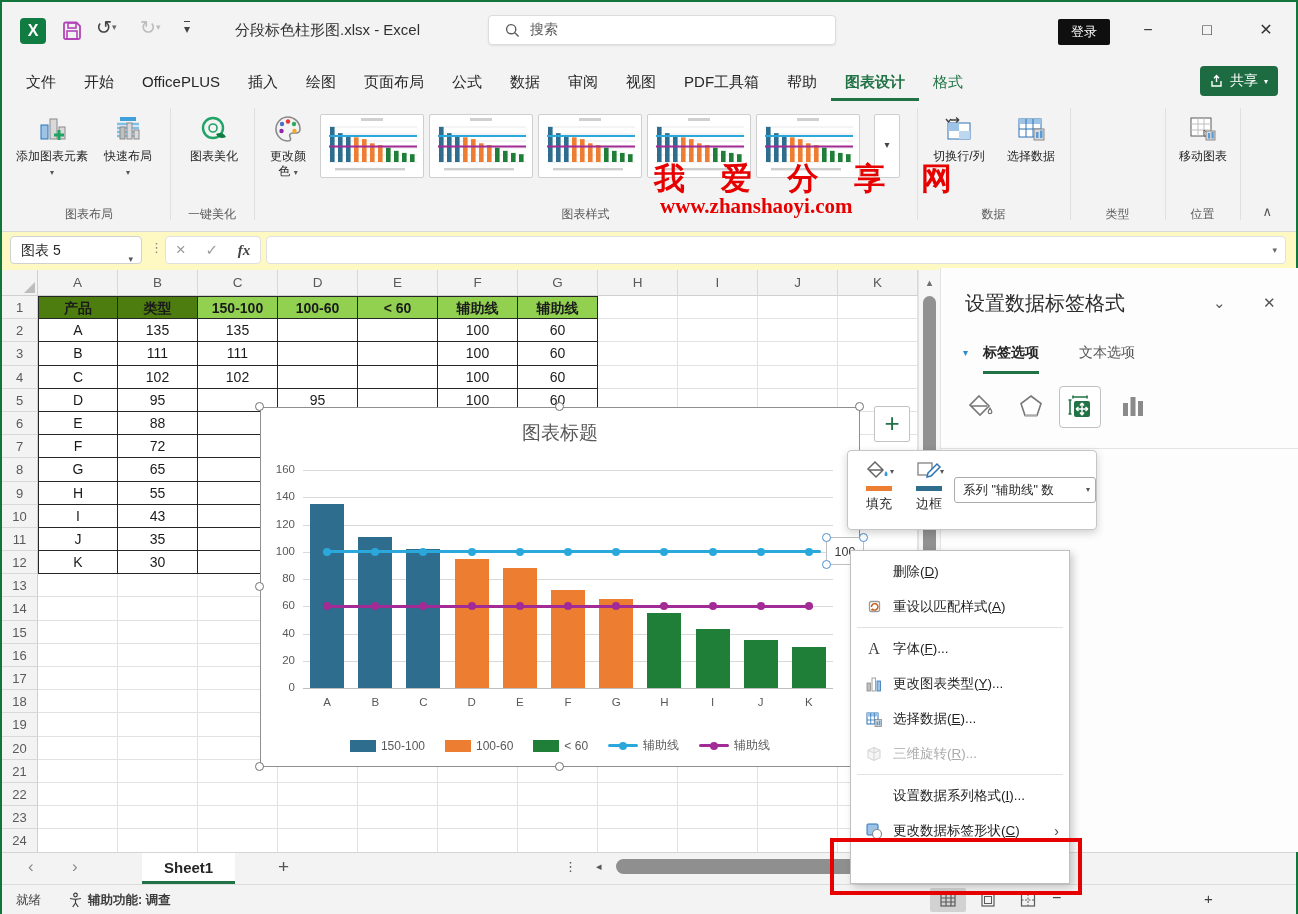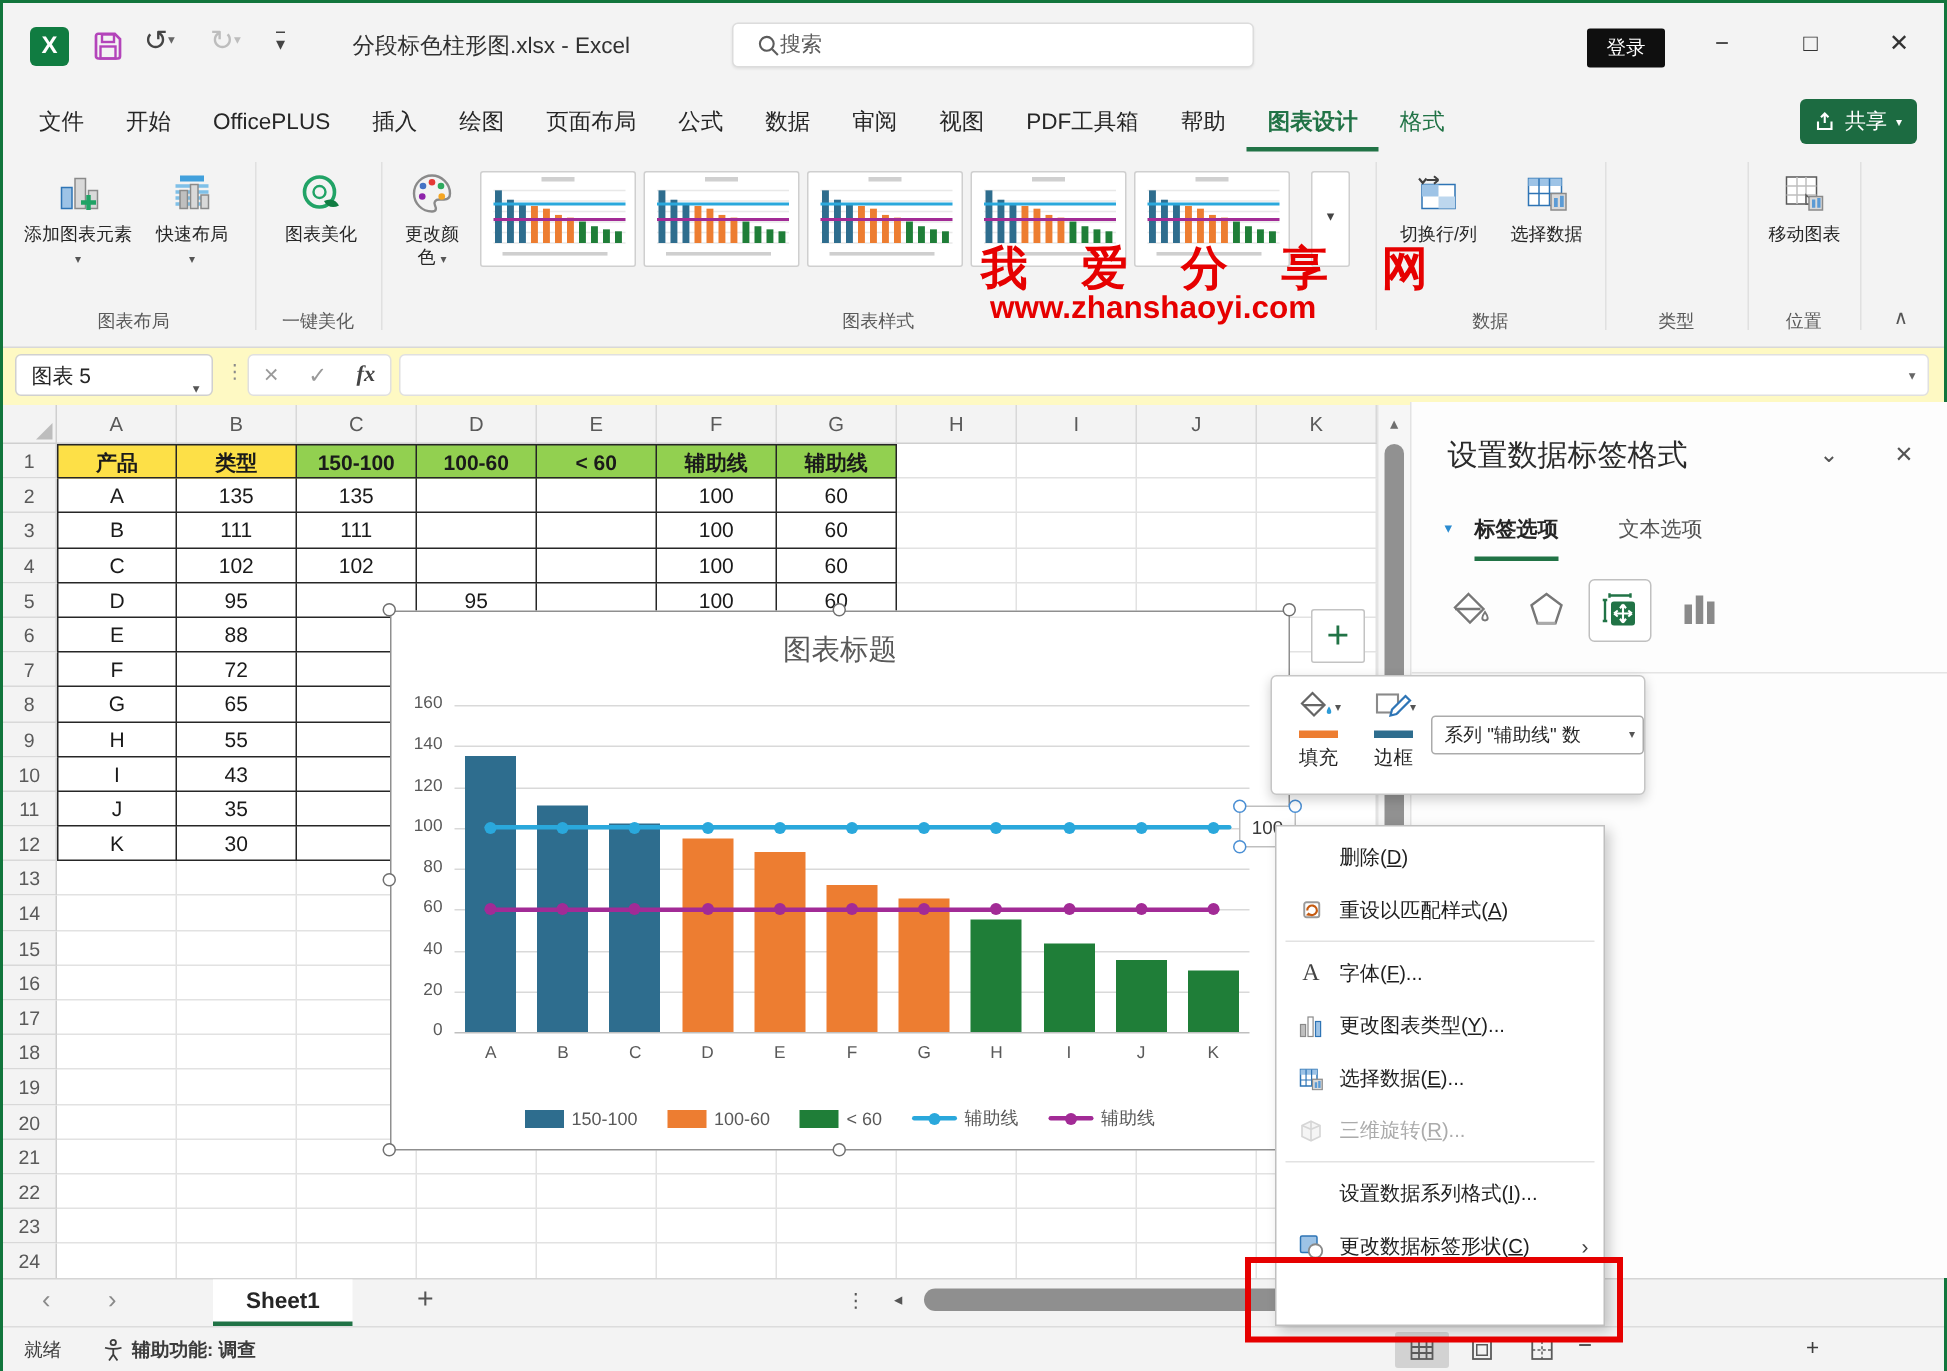--- a/index.html
+++ b/index.html
@@ -12,21 +12,21 @@
   .titlebar{position:absolute;left:0;top:0;width:100%;height:58px;background:#f3f3f3}
   .xlogo{position:absolute;left:18px;top:16px;width:26px;height:26px;background:#107c41;border-radius:4px;
          color:#fff;font-weight:bold;font-size:16px;text-align:center;line-height:26px}
   .saveic{position:absolute;left:58px;top:17px}
   .qat{position:absolute;top:14px;color:#444;font-size:19px}
   .qat .dd{font-size:9px;color:#666;vertical-align:4px}
   .disabled{color:#bdbdbd !important}
   .doc-title{position:absolute;left:233px;top:19px;font-size:15px;color:#313131}
   .searchbox{position:absolute;left:486px;top:13px;width:348px;height:30px;background:#fff;border:1px solid #dcdcdc;
              border-radius:4px;box-shadow:0 1px 2px rgba(0,0,0,.08);display:flex;align-items:center;padding-left:16px;box-sizing:border-box}
-  .searchbox span{color:#5c5c5c;font-size:14px;}
+  .searchbox span{color:#5c5c5c;font-size:14px;margin-left:10px}
   .signin{position:absolute;left:1056px;top:17px;width:52px;height:26px;background:#0f0f0f;color:#fff;font-size:13px;
           text-align:center;line-height:26px;border-radius:2px}
   .winbtn{position:absolute;top:0;width:58px;height:56px;text-align:center;line-height:56px;font-size:16px;color:#333}
   
   .ribtabs{position:absolute;left:10px;top:58px;height:42px;display:flex;align-items:center}
   .rtab{padding:0 14px;font-size:15px;color:#262626;height:39px;line-height:39px;white-space:nowrap}
   .rtab.ctx{color:#217346}
   .rtab.sel{color:#217346;font-weight:bold;border-bottom:3px solid #217346;box-sizing:border-box}
   .sharebtn{position:absolute;right:18px;top:64px;height:30px;background:#1c6b41;border-radius:4px;color:#fff;
             display:flex;align-items:center;padding:0 10px;font-size:14px;gap:6px}
@@ -38,21 +38,21 @@
   .rlb{font-size:12px;line-height:15px;color:#262626;text-align:center;margin-top:3px}
   .dd9{font-size:8px;color:#555}
   .grp-label{position:absolute;top:104px;font-size:12px;color:#5a5a5a;text-align:center}
   .gallery{position:absolute;left:318px;top:12px;display:flex;gap:5px}
   .thumb{width:104px;height:64px;background:#fff;border:1px solid #cfcfcf;border-radius:2px;box-sizing:border-box}
   .gal-more{position:absolute;left:872px;top:12px;width:26px;height:64px;background:#fff;border:1px solid #cfcfcf;border-radius:2px;
             box-sizing:border-box;text-align:center;color:#444;font-size:10px;line-height:60px}
   .wm1{position:absolute;left:652px;top:156px;z-index:30;color:#e60000;font-weight:bold;font-size:31px;letter-spacing:14px;
        font-family:"Liberation Serif","DejaVu Serif",serif;white-space:nowrap}
   .wm2{position:absolute;left:658px;top:192px;z-index:30;color:#e60000;font-weight:bold;font-size:21px;
-       font-family:Liberation Sans, sans-serif;white-space:nowrap}
+       font-family:Liberation Serif, serif;white-space:nowrap}
   .collapse{position:absolute;right:24px;top:102px;color:#555;font-size:13px}
   
   .fbar{position:absolute;left:0;top:230px;width:100%;height:38px;background:#fef9c3}
   .namebox{position:absolute;left:8px;top:4px;width:132px;height:28px;background:#fff;border:1px solid #d0d0d0;border-radius:4px;
            box-sizing:border-box;font-size:14px;color:#262626;line-height:26px;padding-left:10px}
   .namebox .dd{position:absolute;right:8px;top:0;font-size:9px;color:#555}
   .fxgrp{position:absolute;left:163px;top:4px;width:96px;height:28px;background:#fff;border:1px solid #e0e0e0;border-radius:4px;
          box-sizing:border-box;display:flex;align-items:center;justify-content:space-around;color:#9a9a9a;font-size:15px}
   .fxgrp .fx{font-family:"Liberation Serif","DejaVu Serif",serif;font-style:italic;color:#444;font-weight:bold}
   .finput{position:absolute;left:264px;top:4px;right:10px;height:28px;background:#fff;border:1px solid #e0e0e0;border-radius:4px;box-sizing:border-box}
@@ -64,21 +64,21 @@
   .ghc{width:80px;height:26px;box-sizing:border-box;background:#f3f3f3;border-right:1px solid #d8d8d8;border-bottom:1px solid #cfcfcf;
        text-align:center;line-height:25px;font-size:13.5px;color:#5a5a5a}
   .grow{display:flex;height:23.2px}
   .grn{width:36px;box-sizing:border-box;background:#f3f3f3;border-right:1px solid #cfcfcf;border-bottom:1px solid #d8d8d8;
        text-align:center;font-size:13px;color:#5a5a5a;line-height:23px}
   .gc{width:80px;box-sizing:border-box;border-right:1px solid #e2e2e2;border-bottom:1px solid #e2e2e2;text-align:center;
       font-size:14px;color:#1a1a1a;line-height:22px;overflow:hidden;white-space:nowrap}
   .gc.tb{border-right:1px solid #262626;border-bottom:1px solid #262626}
   .gc.tl{border-left:1px solid #262626}
   .gc.tt{border-top:1px solid #262626}
-  .gc.gray{background:#fde047;font-weight:bold}
+  .gc.gray{background:#4d7c0f;font-weight:bold}
   .gc.green{background:#92d050;font-weight:bold}
   
   .vscroll{position:absolute;left:916px;top:268px;width:22px;height:582px;background:#f6f6f6;border-left:1px solid #e3e3e3;box-sizing:border-box}
   .vthumb{position:absolute;left:4px;top:26px;width:13px;height:530px;background:#919191;border-radius:7px}
   .varrow{position:absolute;left:0;width:100%;text-align:center;color:#6f6f6f;font-size:11px}
   
   .chart{position:absolute;left:258px;top:405px;width:600px;height:360px;background:#fff;border:1px solid #8f8f8f;box-sizing:border-box;z-index:10}
   .c-title{position:absolute;left:0;top:12px;width:100%;text-align:center;font-size:19px;color:#595959}
   .gridline{position:absolute;height:1px;background:#d9d9d9}
   .ytick{position:absolute;width:34px;text-align:right;font-size:11.5px;color:#595959}

